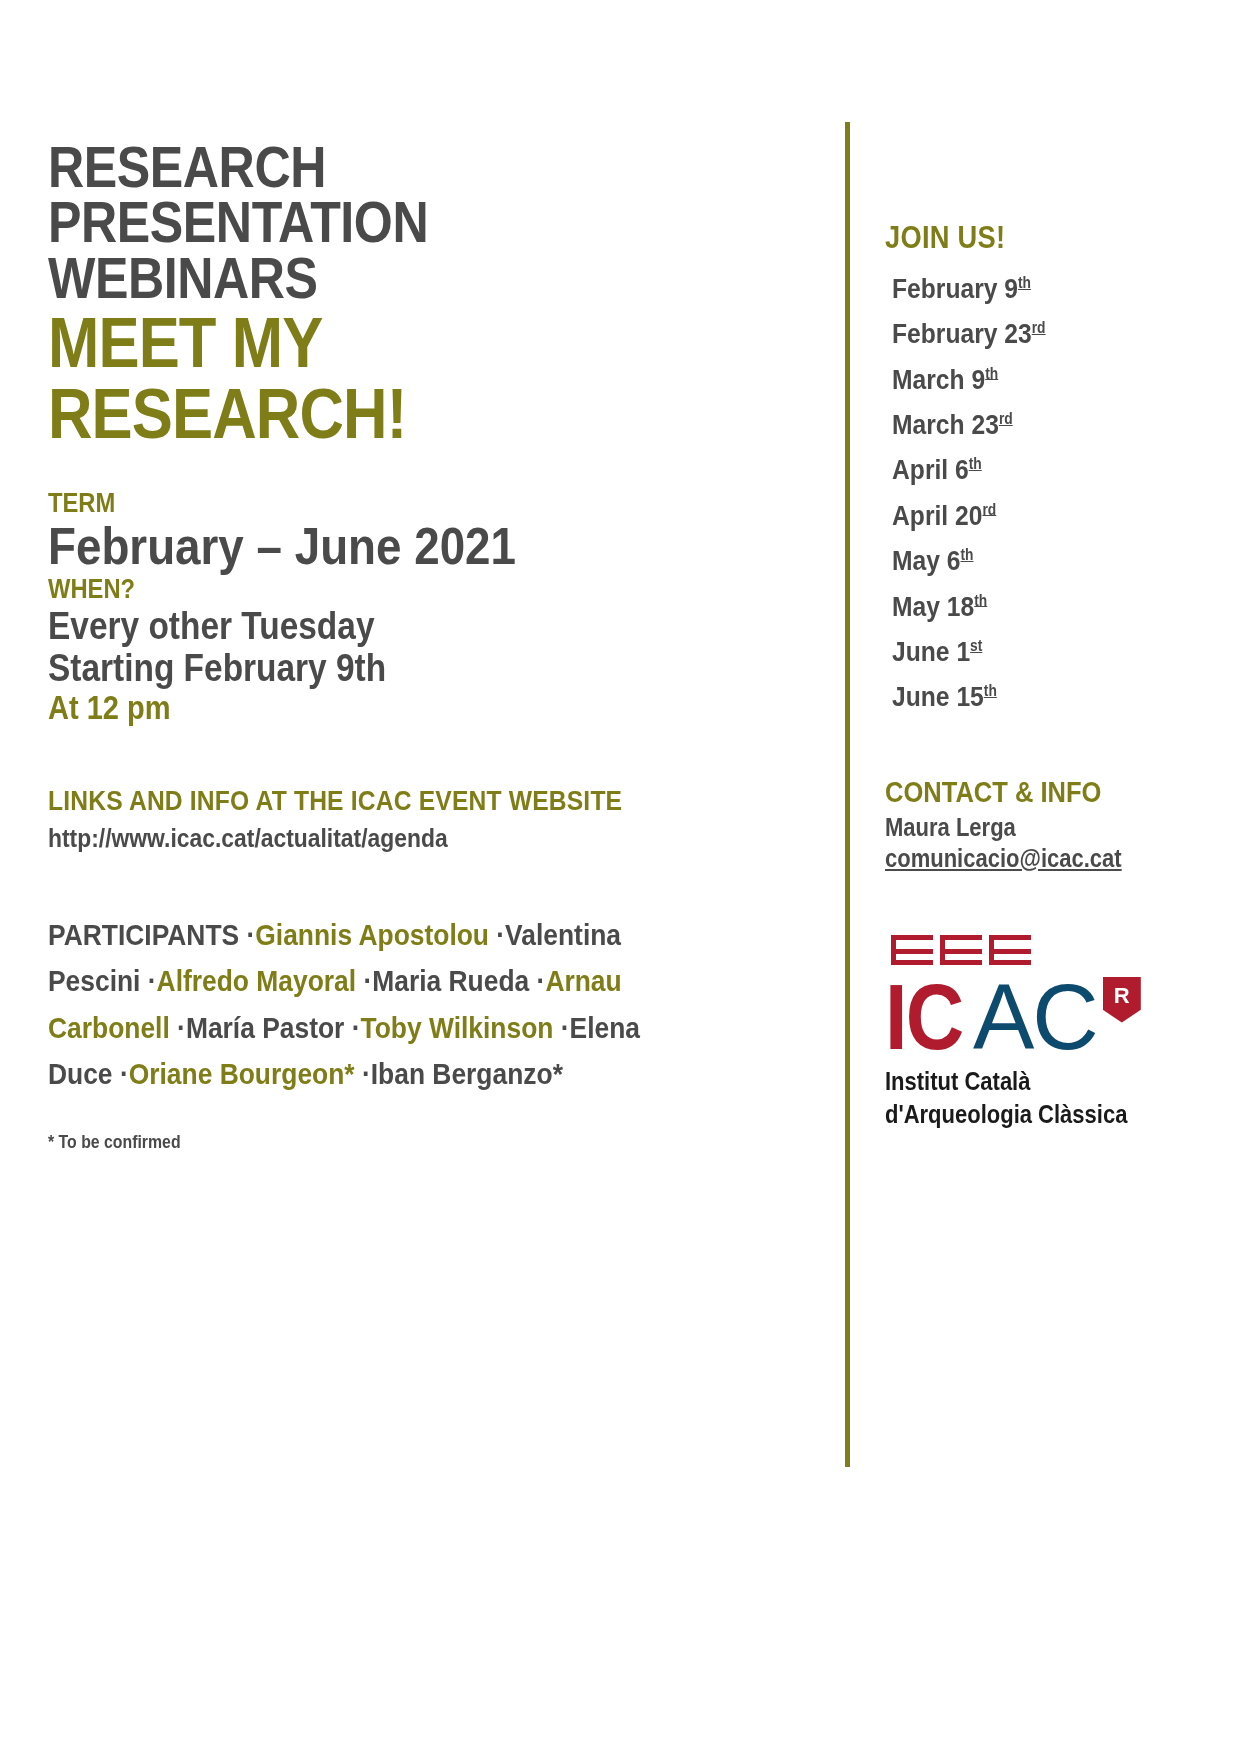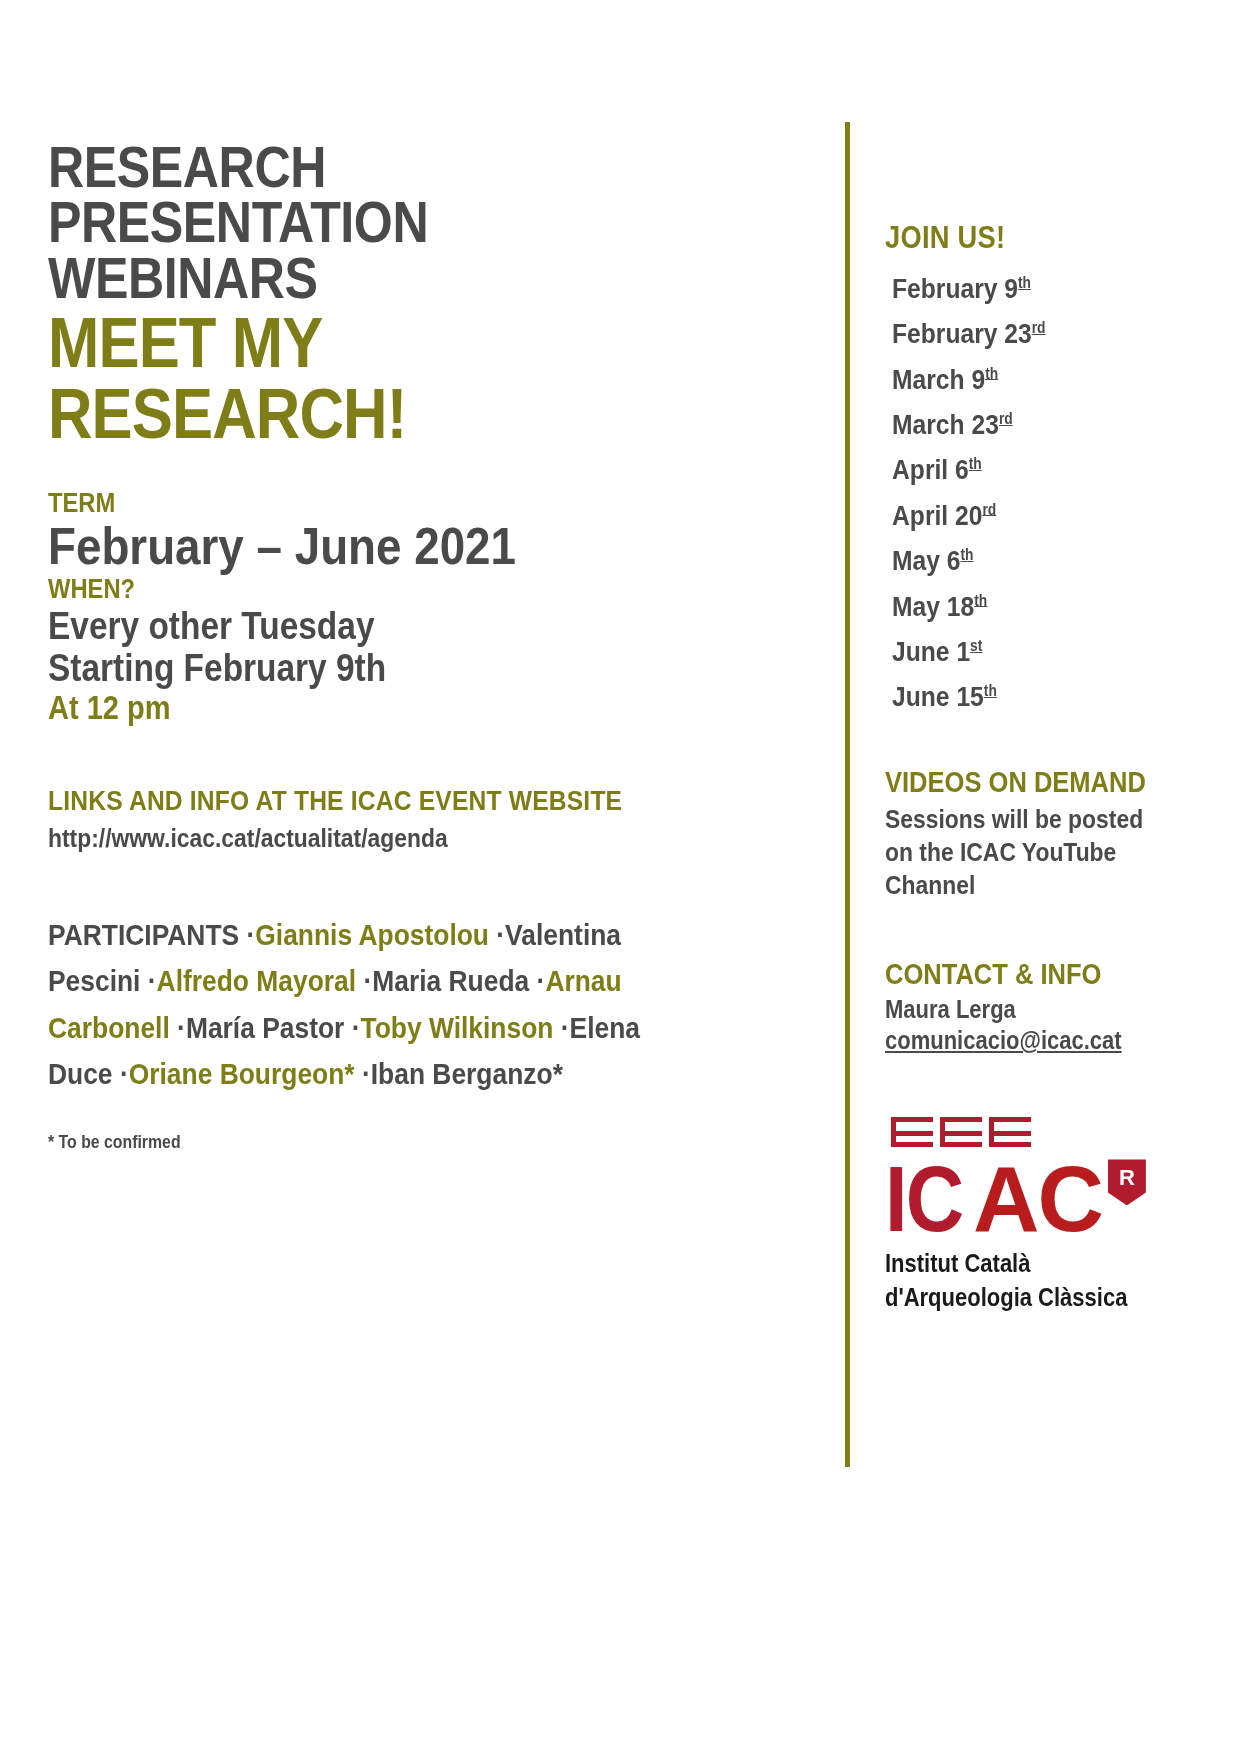--- a/index.html
+++ b/index.html
@@ -229,22 +229,22 @@
     line-height: 1;
   }
   .logo-ic {
     font-size: 92px;
     font-weight: bold;
     color: #b01c2e;
     letter-spacing: -2px;
   }
   .logo-ac {
     font-size: 92px;
-    font-weight: bold;
-    color: #b91c1c;
+    font-weight: normal;
+    color: #0c4a6e;
     letter-spacing: -2px;
   }
   .logo-r {
     width: 38px;
     height: 46px;
     background: #b01c2e;
     color: #ffffff;
     font-size: 22px;
     font-weight: bold;
     text-align: center;
@@ -315,24 +315,20 @@
           <li>March 23<sup>rd</sup></li>
           <li>April 6<sup>th</sup></li>
           <li>April 20<sup>rd</sup></li>
           <li>May 6<sup>th</sup></li>
           <li>May 18<sup>th</sup></li>
           <li>June 1<sup>st</sup></li>
           <li>June 15<sup>th</sup></li>
         </ul>
     </div>
 
-    <div class="vod">
-      <div class="vod-title cond">VIDEOS ON DEMAND</div>
-      <div class="vod-text cond">Sessions will be posted on the ICAC YouTube Channel</div>
-    </div>
 
     <div class="contact">
       <div class="contact-title cond">CONTACT &amp; INFO</div>
       <div class="contact-name cond">Maura Lerga</div>
       <div class="contact-mail cond">comunicacio@icac.cat</div>
     </div>
 
     <div class="logo-wrap">
       <div class="logo-bars">
         <span class="bar"></span>

